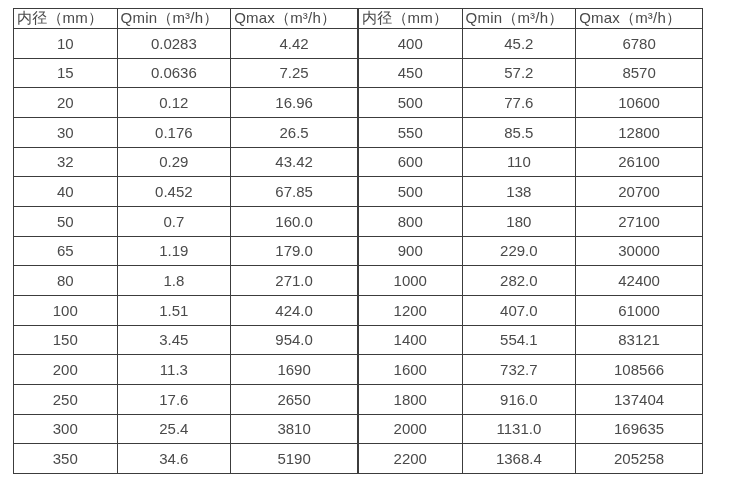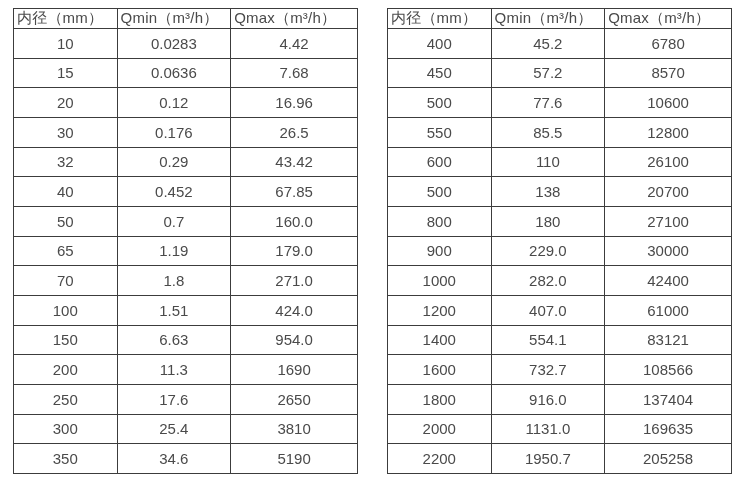--- a/index.html
+++ b/index.html
@@ -13,21 +13,20 @@
     height: 483px;
     background: #ffffff;
     font-family: "Liberation Sans", "DejaVu Sans", sans-serif;
     overflow: hidden;
   }
   .tables-container {
     position: absolute;
     top: 8px;
     left: 13px;
     display: flex;
-    gap: 29px;
   }
   table.flow-table {
     border-collapse: collapse;
     table-layout: fixed;
     width: 345px;
     height: 466px;
     background: #ffffff;
   }
   table.flow-table th,
   table.flow-table td {
@@ -69,21 +68,21 @@
         </thead>
         <tbody>
           <tr>
             <td>10</td>
             <td>0.0283</td>
             <td>4.42</td>
           </tr>
           <tr>
             <td>15</td>
             <td>0.0636</td>
-            <td>7.68</td>
+            <td>7.25</td>
           </tr>
           <tr>
             <td>20</td>
             <td>0.12</td>
             <td>16.96</td>
           </tr>
           <tr>
             <td>30</td>
             <td>0.176</td>
             <td>26.5</td>
@@ -102,32 +101,32 @@
             <td>50</td>
             <td>0.7</td>
             <td>160.0</td>
           </tr>
           <tr>
             <td>65</td>
             <td>1.19</td>
             <td>179.0</td>
           </tr>
           <tr>
-            <td>70</td>
+            <td>80</td>
             <td>1.8</td>
             <td>271.0</td>
           </tr>
           <tr>
             <td>100</td>
             <td>1.51</td>
             <td>424.0</td>
           </tr>
           <tr>
             <td>150</td>
-            <td>6.63</td>
+            <td>3.45</td>
             <td>954.0</td>
           </tr>
           <tr>
             <td>200</td>
             <td>11.3</td>
             <td>1690</td>
           </tr>
           <tr>
             <td>250</td>
             <td>17.6</td>
@@ -219,19 +218,19 @@
             <td>916.0</td>
             <td>137404</td>
           </tr>
           <tr>
             <td>2000</td>
             <td>1131.0</td>
             <td>169635</td>
           </tr>
           <tr>
             <td>2200</td>
-            <td>1950.7</td>
+            <td>1368.4</td>
             <td>205258</td>
           </tr>
         </tbody>
       </table>
   </div>
 </div>
 
 </body></html>

